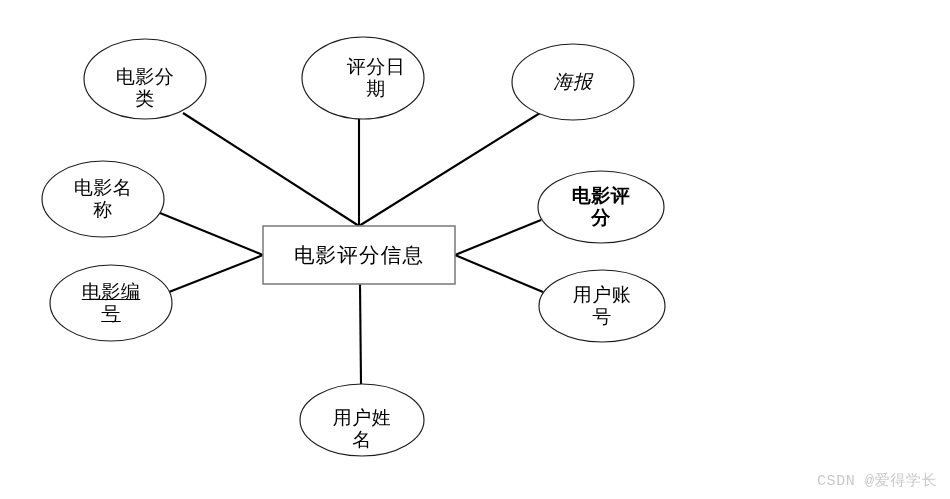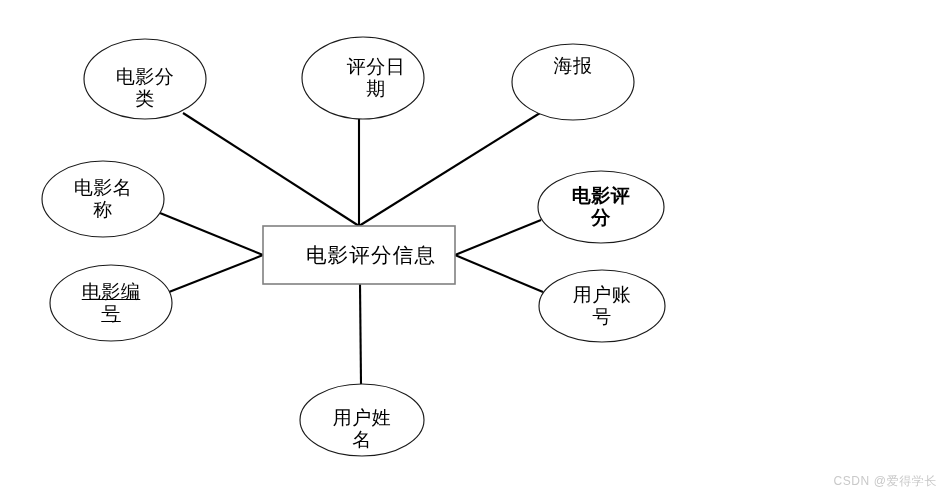--- a/index.html
+++ b/index.html
@@ -54,29 +54,28 @@
     letter-spacing: 0.5px;
     white-space: pre-line;
     pointer-events: none;
   }
   .attr-label {
     font-size: 19px;
   }
   .entity-label {
     font-size: 20.5px;
     letter-spacing: 1.2px;
-    margin-left: 12px;
   }
   #watermark {
     position: absolute;
     right: 13px;
     bottom: 9px;
-    font-size: 12px;
+    font-size: 15px;
     color: #c9c9c9;
-    font-family: Liberation Sans, sans-serif;
+    font-family: Liberation Mono, monospace;
     letter-spacing: 0.6px;
     white-space: nowrap;
   }
 </style>
 </head>
 <body>
 
 <div id="er-canvas">
 
   <svg id="er-svg" viewBox="0 0 950 499" xmlns="http://www.w3.org/2000/svg">
@@ -102,21 +101,21 @@
         <ellipse cx="362" cy="420" rx="62" ry="36" class="attr-ellipse"></ellipse>
       </g>
   </svg>
 
   <div id="label-layer">
       <div class="node-label entity-label" style="left: 263px; top: 226px; width: 192px; height: 58px;">电影评分信息</div>
       <div class="node-label attr-label" style="left: 84px; top: 48px; width: 122px; height: 80px;">电影分
 类</div>
       <div class="node-label attr-label" style="left: 315px; top: 37px; width: 122px; height: 82px;">评分日
 期</div>
-      <div class="node-label attr-label" style="left: 512px; top: 28px; width: 122px; height: 76px;">海报</div>
+      <div class="node-label attr-label" style="left: 512px; top: 44px; width: 122px; height: 76px; font-style: italic;">海报</div>
       <div class="node-label attr-label" style="left: 42px; top: 161px; width: 122px; height: 76px;">电影名
 称</div>
       <div class="node-label attr-label" style="left: 50px; top: 265px; width: 122px; height: 76px; text-decoration: underline;">电影编
 号</div>
       <div class="node-label attr-label" style="left: 538px; top: 171px; width: 126px; height: 72px; font-weight: bold;">电影评
 分</div>
       <div class="node-label attr-label" style="left: 539px; top: 270px; width: 126px; height: 72px;">用户账
 号</div>
       <div class="node-label attr-label" style="left: 300px; top: 393px; width: 124px; height: 72px;">用户姓
 名</div>

